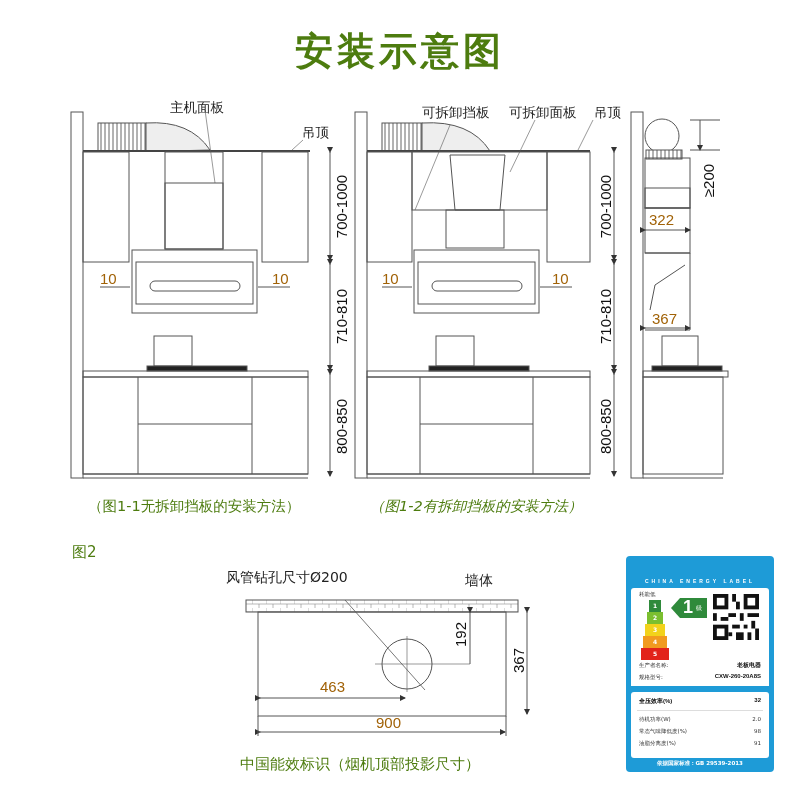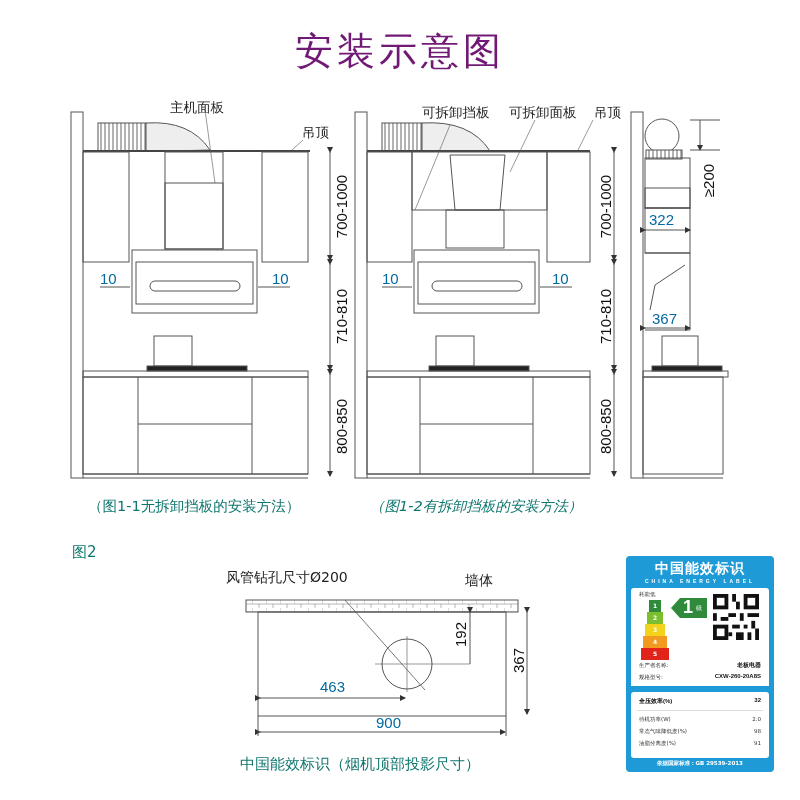--- a/index.html
+++ b/index.html
@@ -1,21 +1,21 @@
 <!DOCTYPE html>
 <html><head>
 <meta charset="utf-8">
 <style>
   html,body{margin:0;padding:0;background:#fff;}
   body{width:800px;height:800px;position:relative;overflow:hidden;font-family:"DejaVu Sans","Liberation Sans",sans-serif;color:#222;}
-  .title{position:absolute;left:0;top:26px;width:800px;text-align:center;font-size:38px;font-weight:normal;letter-spacing:4px;color:#701a75;}
+  .title{position:absolute;left:0;top:26px;width:800px;text-align:center;font-size:38px;font-weight:bold;letter-spacing:4px;color:#4d7c0f;}
   svg.diagram{position:absolute;left:0;top:0;}
-  .cap{position:absolute;font-size:14.5px;color:#0f766e;white-space:nowrap;}
+  .cap{position:absolute;font-size:14.5px;color:#4d7c0f;white-space:nowrap;}
   .lbl{position:absolute;font-size:13.5px;color:#222;white-space:nowrap;}
-  .num{position:absolute;font-family:"Liberation Sans",sans-serif;font-size:15px;color:#0369a1;white-space:nowrap;}
+  .num{position:absolute;font-family:"Liberation Sans",sans-serif;font-size:15px;color:#a16207;white-space:nowrap;}
   .vnum{position:absolute;font-family:"Liberation Sans",sans-serif;font-size:15px;color:#111;white-space:nowrap;transform:rotate(-90deg);transform-origin:center center;}
   
   .elabel{position:absolute;left:626px;top:556px;width:148px;height:216px;background:#1e9bd7;border-radius:4px;}
   .elabel .head{position:absolute;left:0;top:4px;width:148px;text-align:center;color:#fff;font-weight:bold;font-size:14px;letter-spacing:1px;}
   .elabel .sub{position:absolute;left:0;top:22px;width:148px;text-align:center;color:#fff;font-weight:bold;font-size:5px;letter-spacing:3px;font-family:"Liberation Sans",sans-serif;}
   .elabel .panel1{position:absolute;left:5px;top:32px;width:138px;height:98px;background:#fff;border-radius:3px;}
   .elabel .panel2{position:absolute;left:5px;top:104px;width:138px;height:26px;background:#fff;}
   .elabel .panel3{position:absolute;left:5px;top:136px;width:138px;height:66px;background:#fff;border-radius:3px;}
   .elabel .foot{position:absolute;left:0;top:204px;width:148px;text-align:center;color:#fff;font-size:5.5px;font-weight:bold;}
   .tiny{position:absolute;font-size:5.5px;color:#333;white-space:nowrap;}
@@ -175,21 +175,20 @@
 <div class="cap" style="left:72px;top:543px;font-size:15px;">图2</div>
 <div class="lbl" style="left:226px;top:569px;font-size:14px;">风管钻孔尺寸Ø200</div>
 <div class="lbl" style="left:465px;top:572px;font-size:14px;">墙体</div>
 <div class="vnum" style="left:440px;top:626px;width:40px;text-align:center;">192</div>
 <div class="vnum" style="left:498px;top:652px;width:40px;text-align:center;">367</div>
 <div class="num" style="left:320px;top:678px;">463</div>
 <div class="num" style="left:376px;top:714px;">900</div>
 <div class="cap" style="left:240px;top:755px;font-size:15px;">中国能效标识（烟机顶部投影尺寸）</div>
 
 <div class="elabel">
-  <div class="head">中国能效标识</div>
   <div class="sub">CHINA ENERGY LABEL</div>
   <div class="panel1">
     <div class="tiny" style="left:8px;top:3px;">耗能低</div>
     <div class="bar" style="left:18px;top:12px;width:12px;background:#2f8a3b;">1</div>
     <div class="bar" style="left:16px;top:24px;width:16px;background:#7bbf2f;">2</div>
     <div class="bar" style="left:14px;top:36px;width:20px;background:#f2d21b;">3</div>
     <div class="bar" style="left:12px;top:48px;width:24px;background:#f19a1f;">4</div>
     <div class="bar" style="left:10px;top:60px;width:28px;background:#e2231a;">5</div>
     <div class="tiny" style="left:8px;top:74px;">耗能高</div>
     <div class="grade" style="left:40px;top:10px;">

